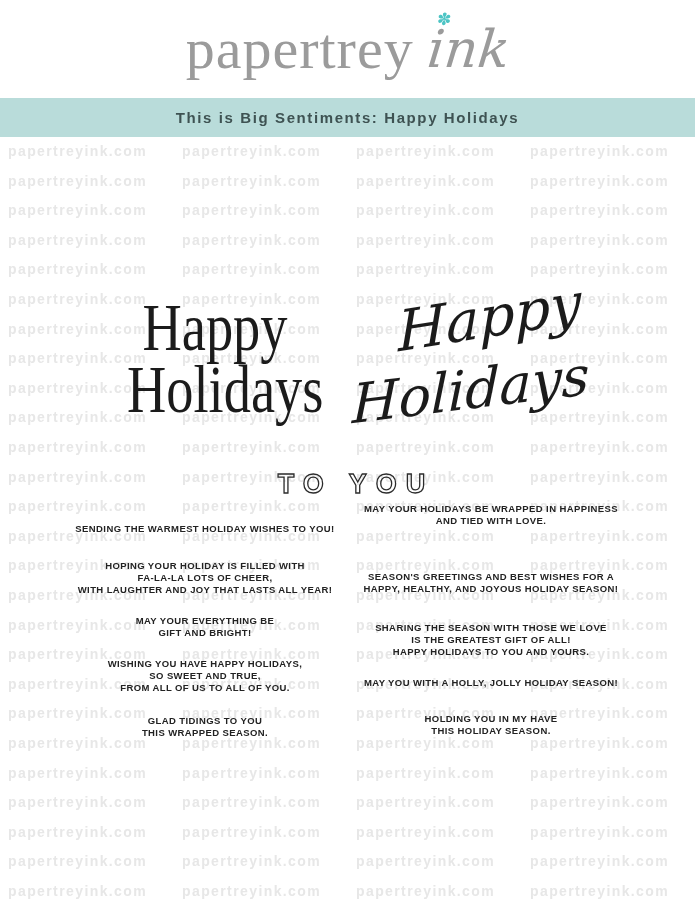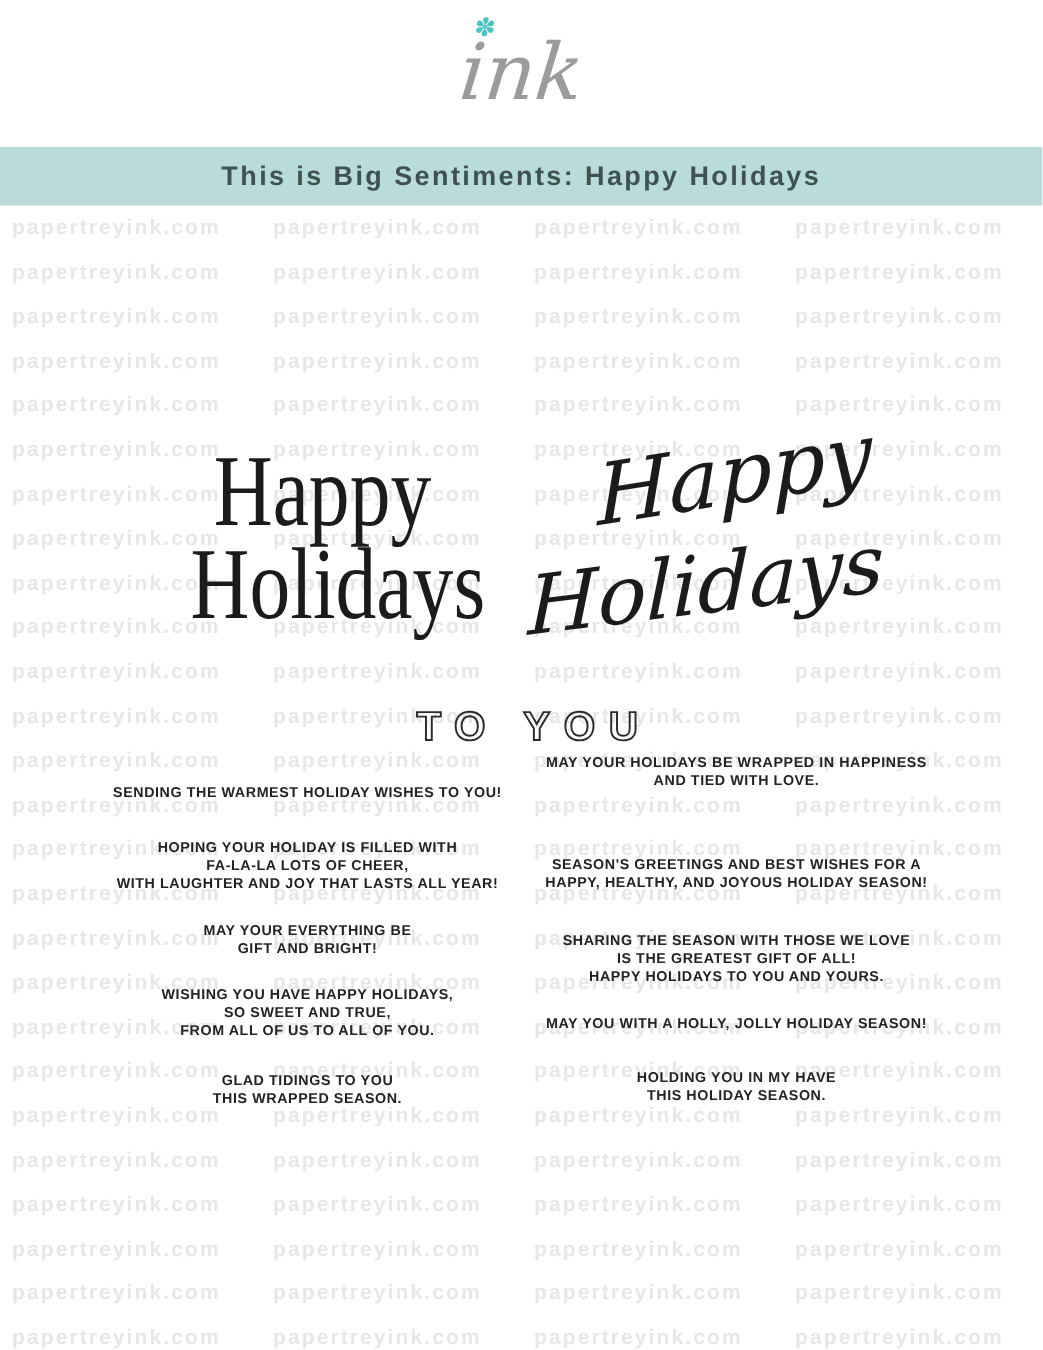--- a/index.html
+++ b/index.html
@@ -40,21 +40,21 @@
   }
 
   
   .banner {
     position: absolute; top: 98px; left: 0; width: 695px; height: 39px;
     background: #b9dcda;
     display: flex; align-items: center; justify-content: center;
     gap: 12px; white-space: nowrap;
   }
   .banner-title {
-    font-size: 18px; font-weight: 700;
+    font-size: 15px; font-weight: 700;
     letter-spacing: 1.6px; color: #3e5252;
   }
   .banner-subtitle {
     font-size: 19px; font-weight: 500;
     letter-spacing: 1.8px; color: #3e5252;
   }
 
   
   .watermark-layer {
     position: absolute; top: 141px; left: 0; right: 0; bottom: 0;
@@ -112,20 +112,21 @@
   }
   .col-left  { left: 45px;  width: 320px; }
   .col-right { left: 341px; width: 300px; }
   .l1 { top: 523px; } .l2 { top: 560px; } .l3 { top: 615px; } .l4 { top: 658px; } .l5 { top: 715px; }
   .r1 { top: 503px; } .r2 { top: 571px; } .r3 { top: 622px; } .r4 { top: 677px; } .r5 { top: 713px; }
 </style>
 </head>
 <body>
 
 <div class="logo">
+  <span class="logo-serif">papertrey</span>
   <span class="logo-script">
     <span class="logo-flower">✽</span><span>ink</span>
   </span>
 </div>
 
 <div class="banner">
   <span class="banner-title">This is Big Sentiments: Happy Holidays</span>
 </div>
 
 <div class="watermark-layer" style="color: rgb(231, 231, 231);">

